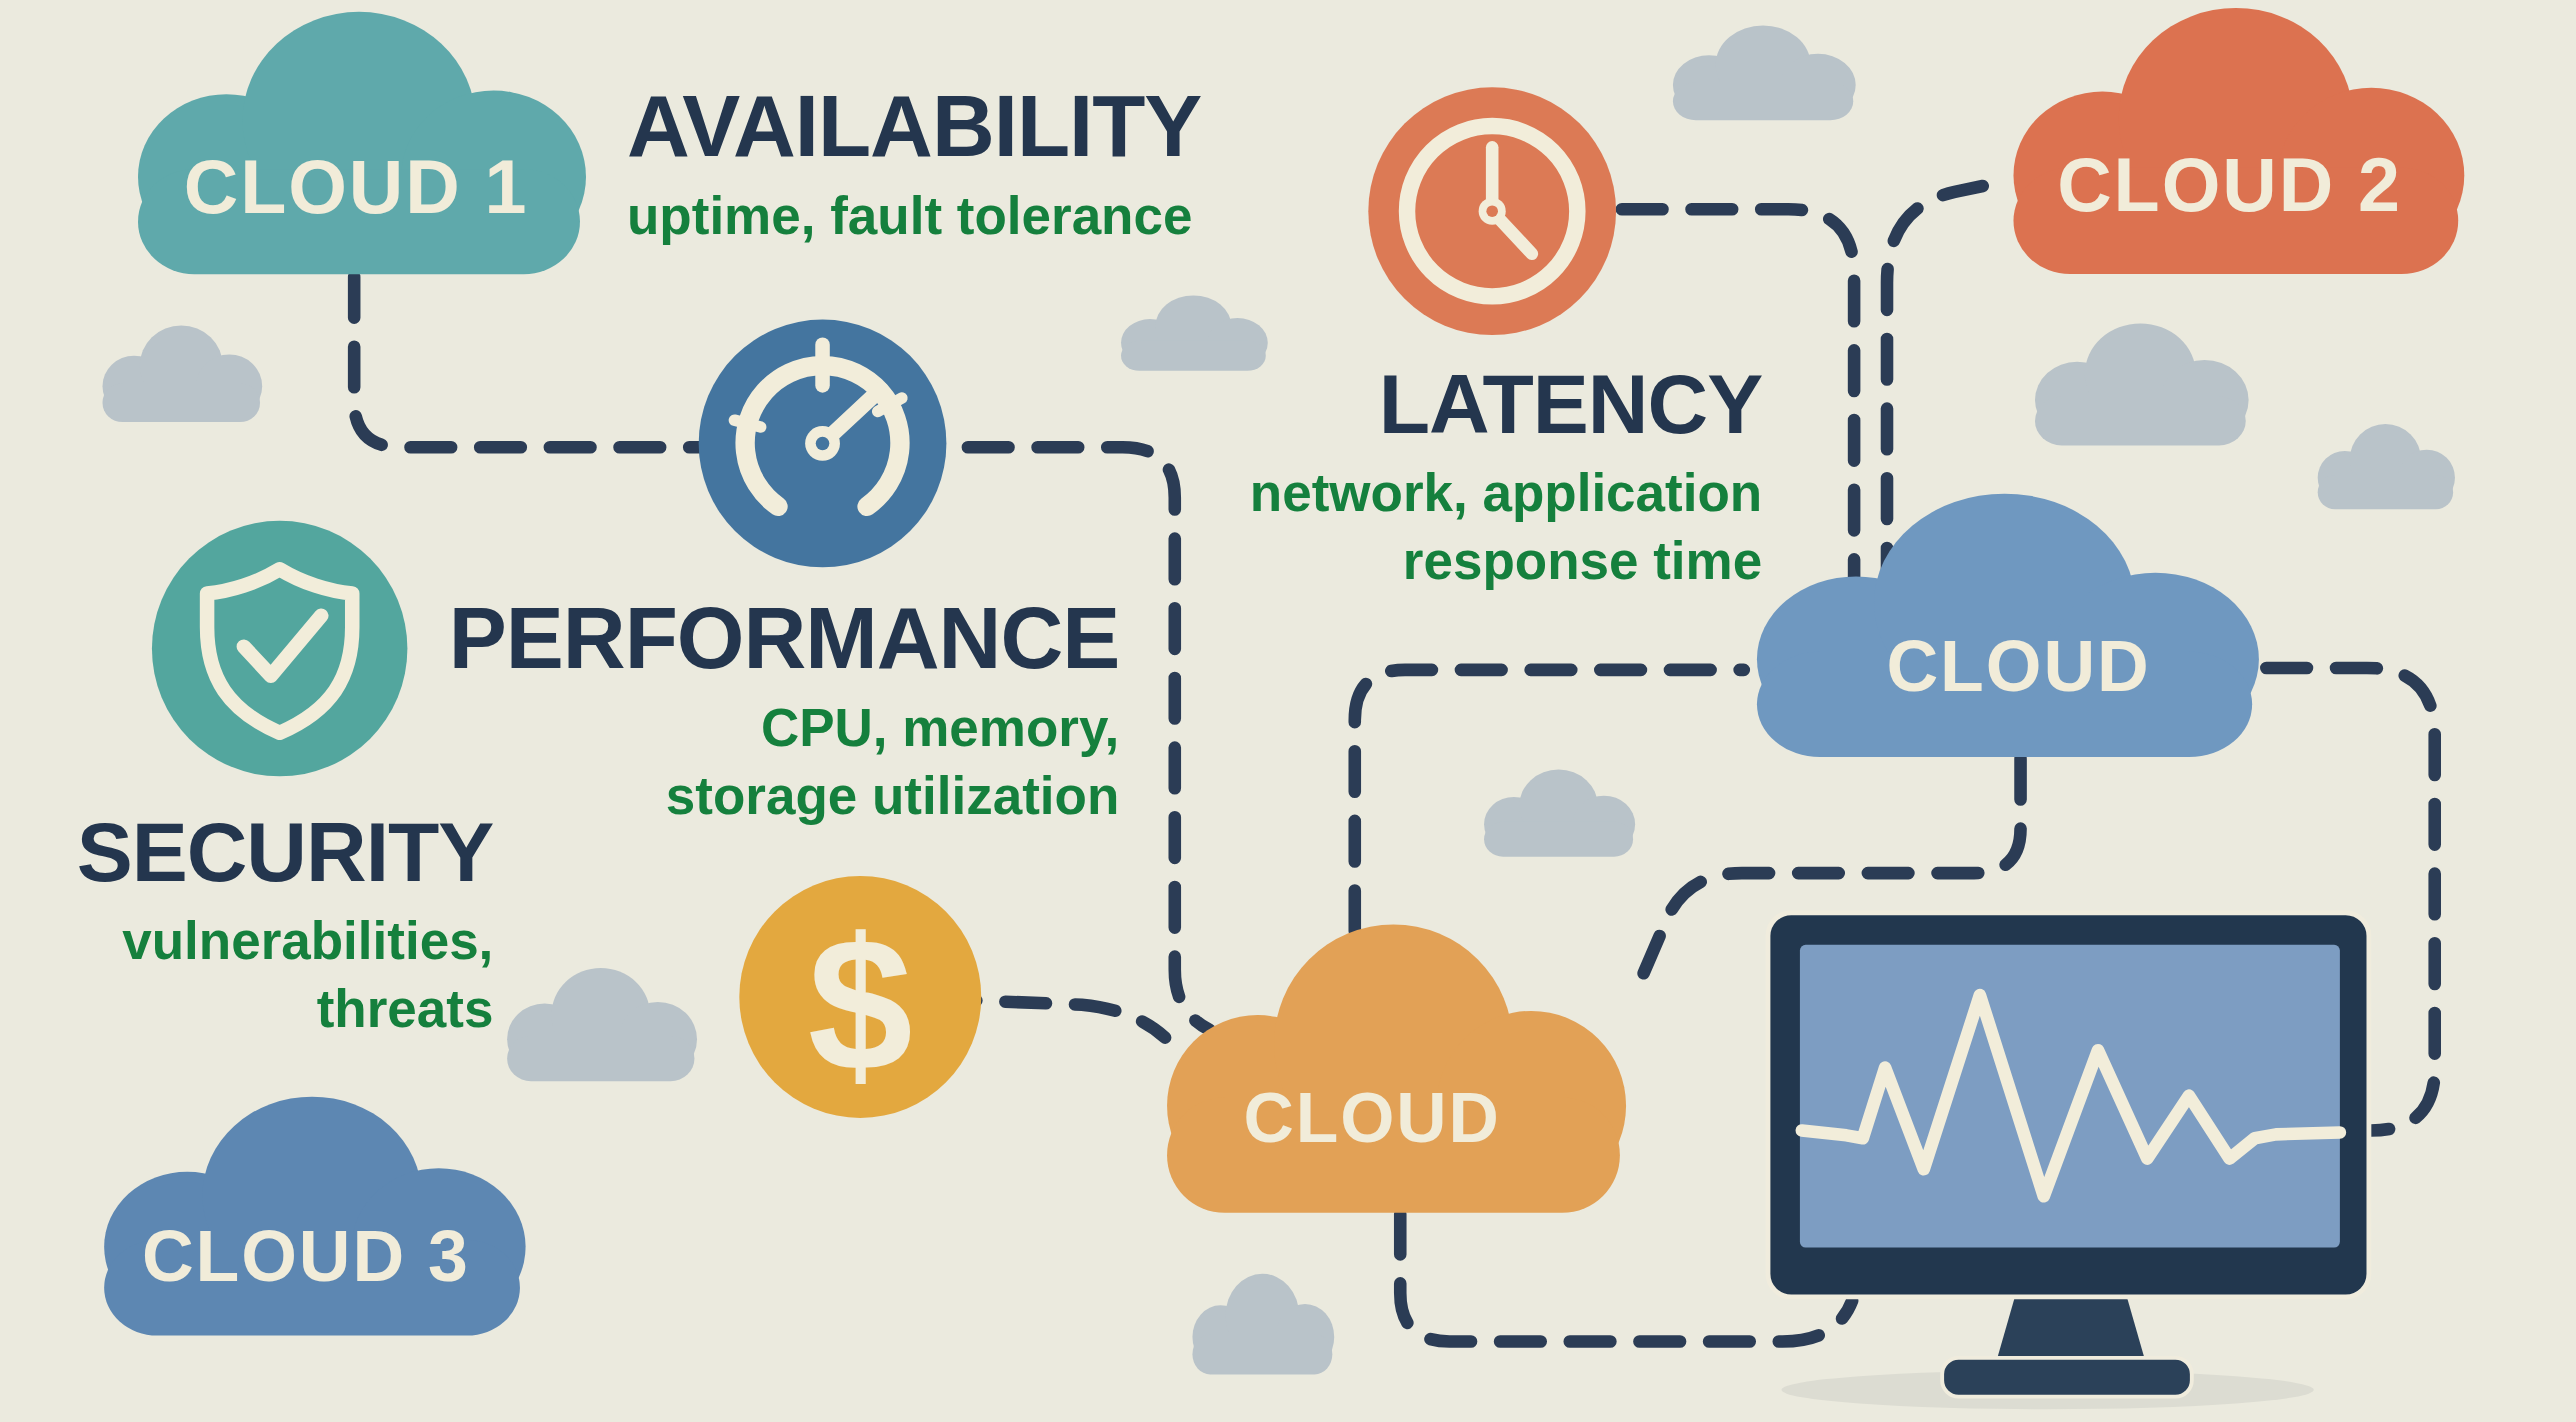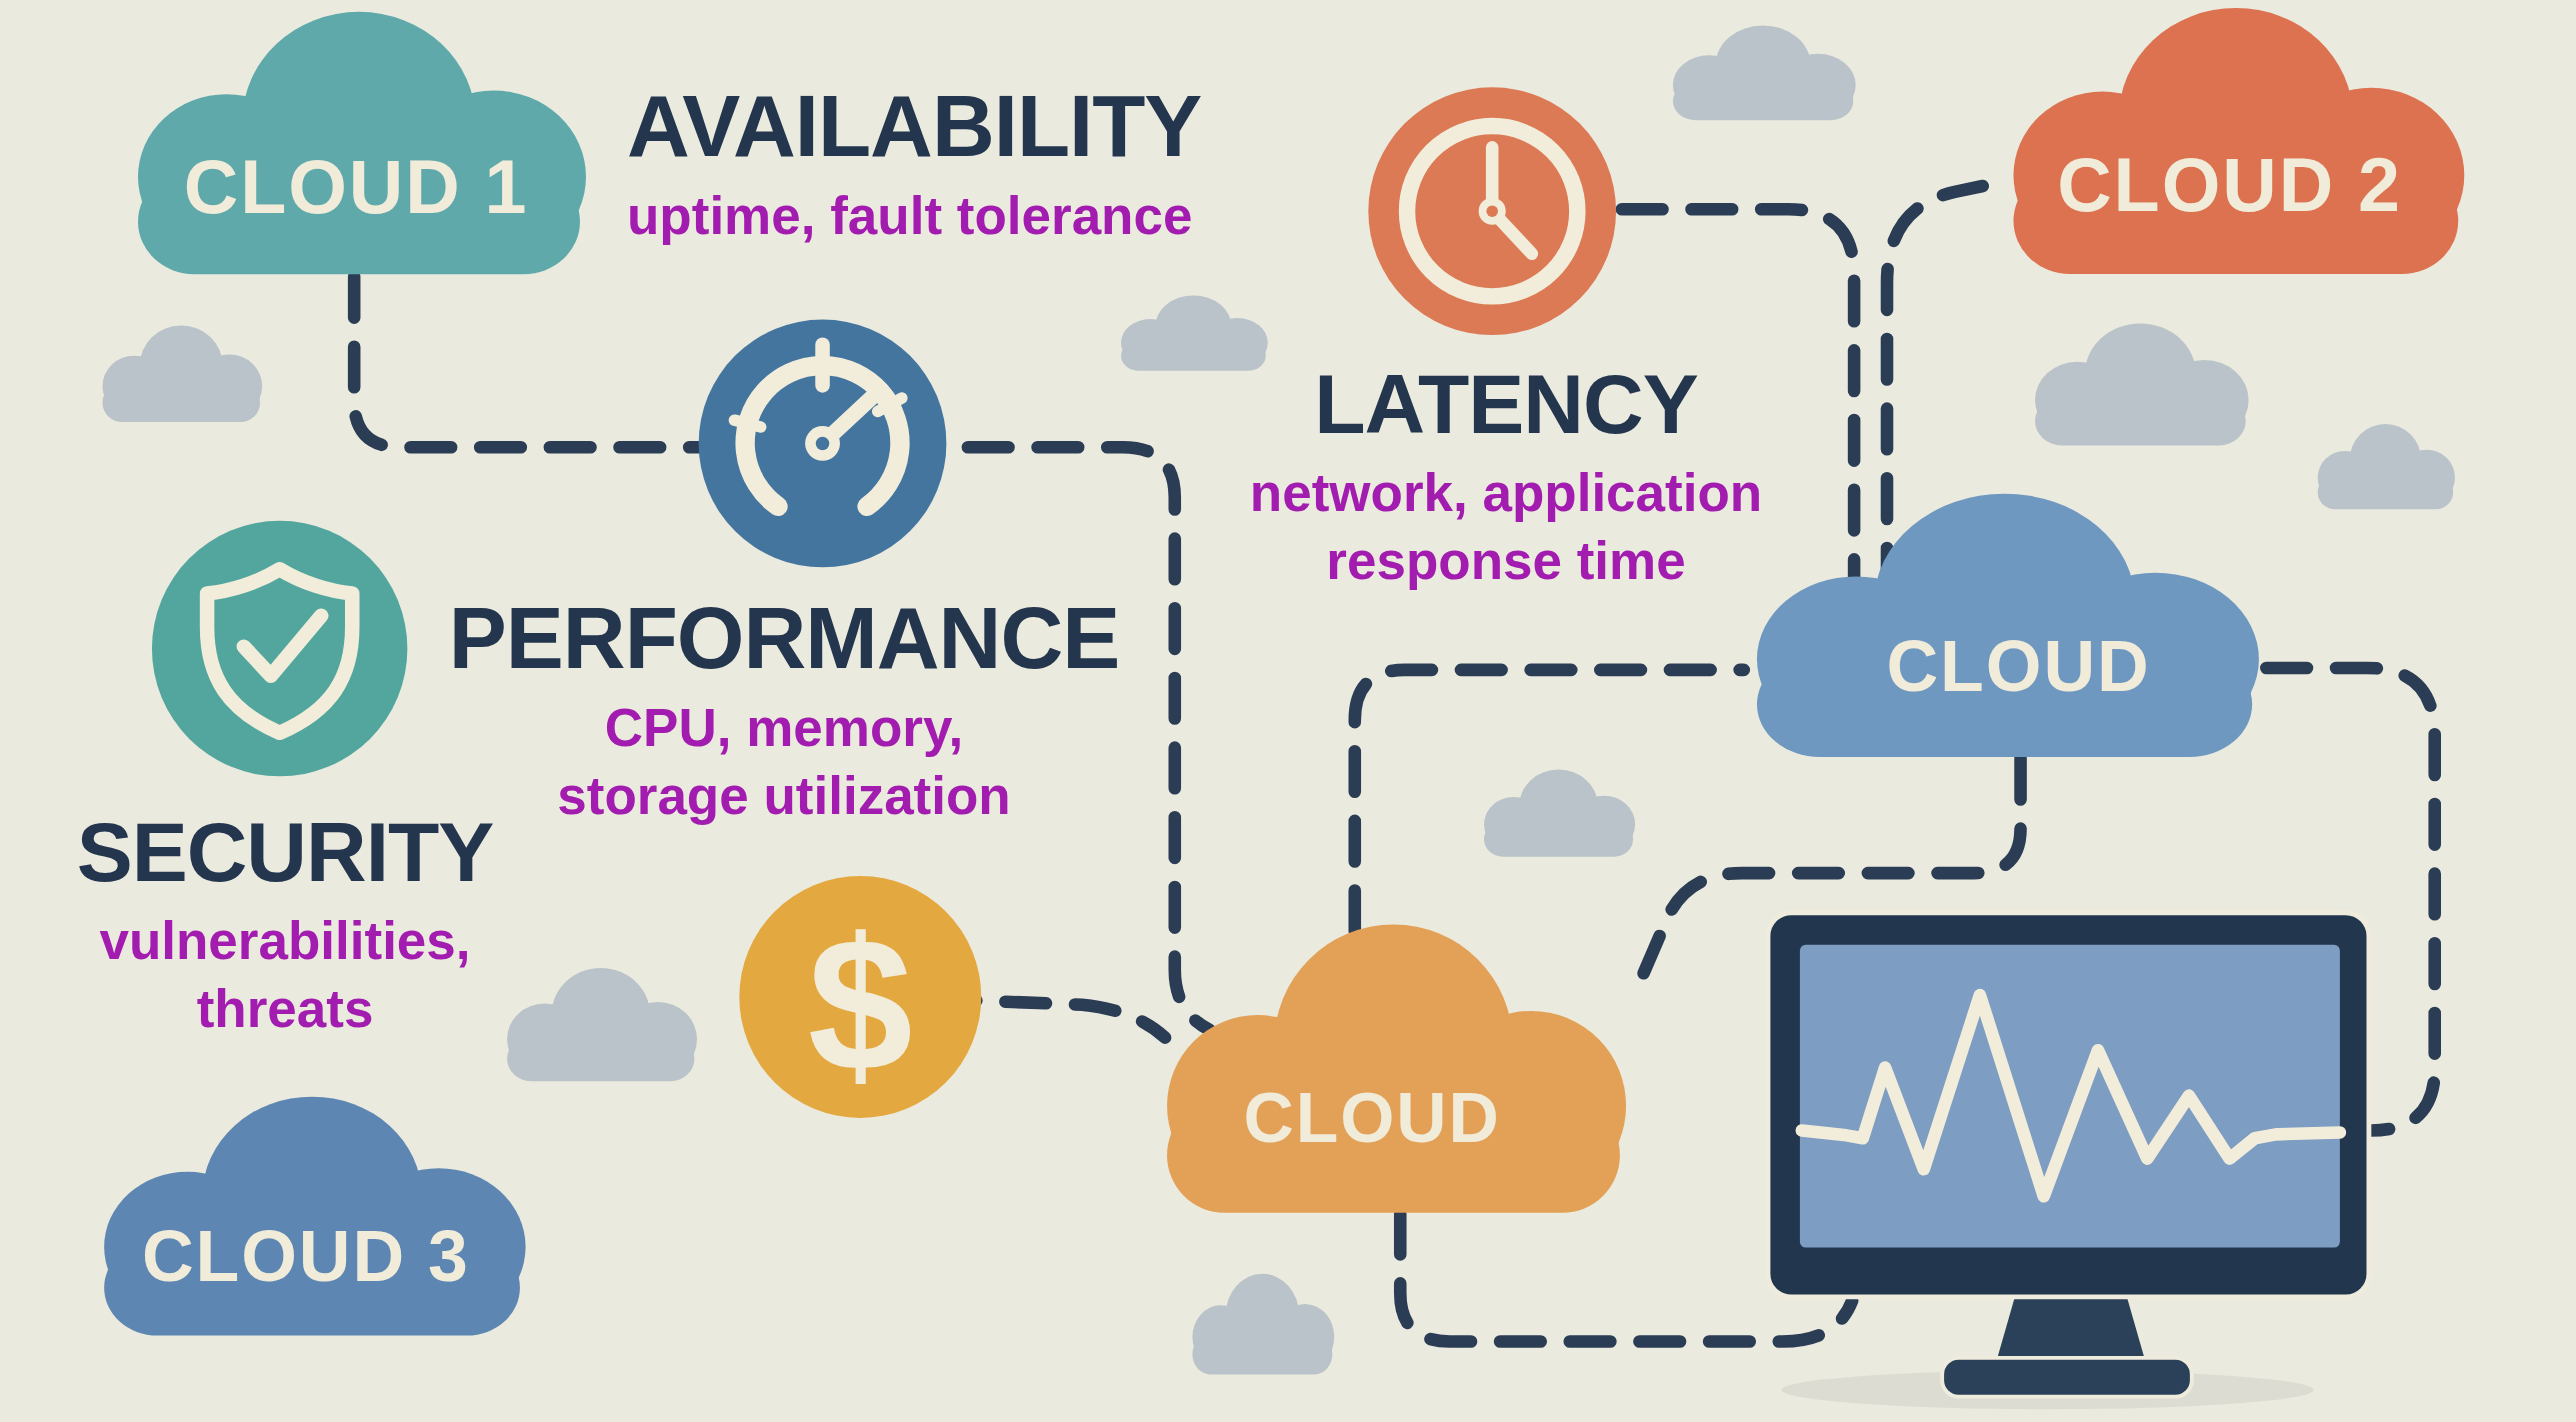--- a/index.html
+++ b/index.html
@@ -5,29 +5,29 @@
   html,body{margin:0;padding:0;}
   body{
     width:2576px;height:1423px;overflow:hidden;
     background:#ebeade;
     font-family:"Liberation Sans", sans-serif;
   }
   .canvas{position:relative;width:2576px;height:1423px;background:#ebeade;text-decoration:underline;}
   .scene{position:absolute;left:0;top:0;}
   svg text{font-family:"Liberation Sans", sans-serif;}
   .metric{position:absolute;color:#24364e;}
-  .metric.centered{transform:translateX(-50%);text-align:center;}
+  .metric.centered{transform:translateX(-50%);text-align:right;}
   .m-title{
     font-weight:700;font-size:84px;line-height:1;letter-spacing:-1px;
     white-space:nowrap;color:#24364e;margin-top:8px;
   }
   .m-title.big{font-size:87px;}
   .m-sub{
     font-weight:600;font-size:53px;line-height:1.3;margin-top:12.6px;
-    white-space:nowrap;color:#a21caf;
+    white-space:nowrap;color:#15803d;
   }
   .cloud-label{
     font-weight:700;letter-spacing:2px;
   }
 </style>
 </head>
 <body>
 
 <div class="canvas">
 

